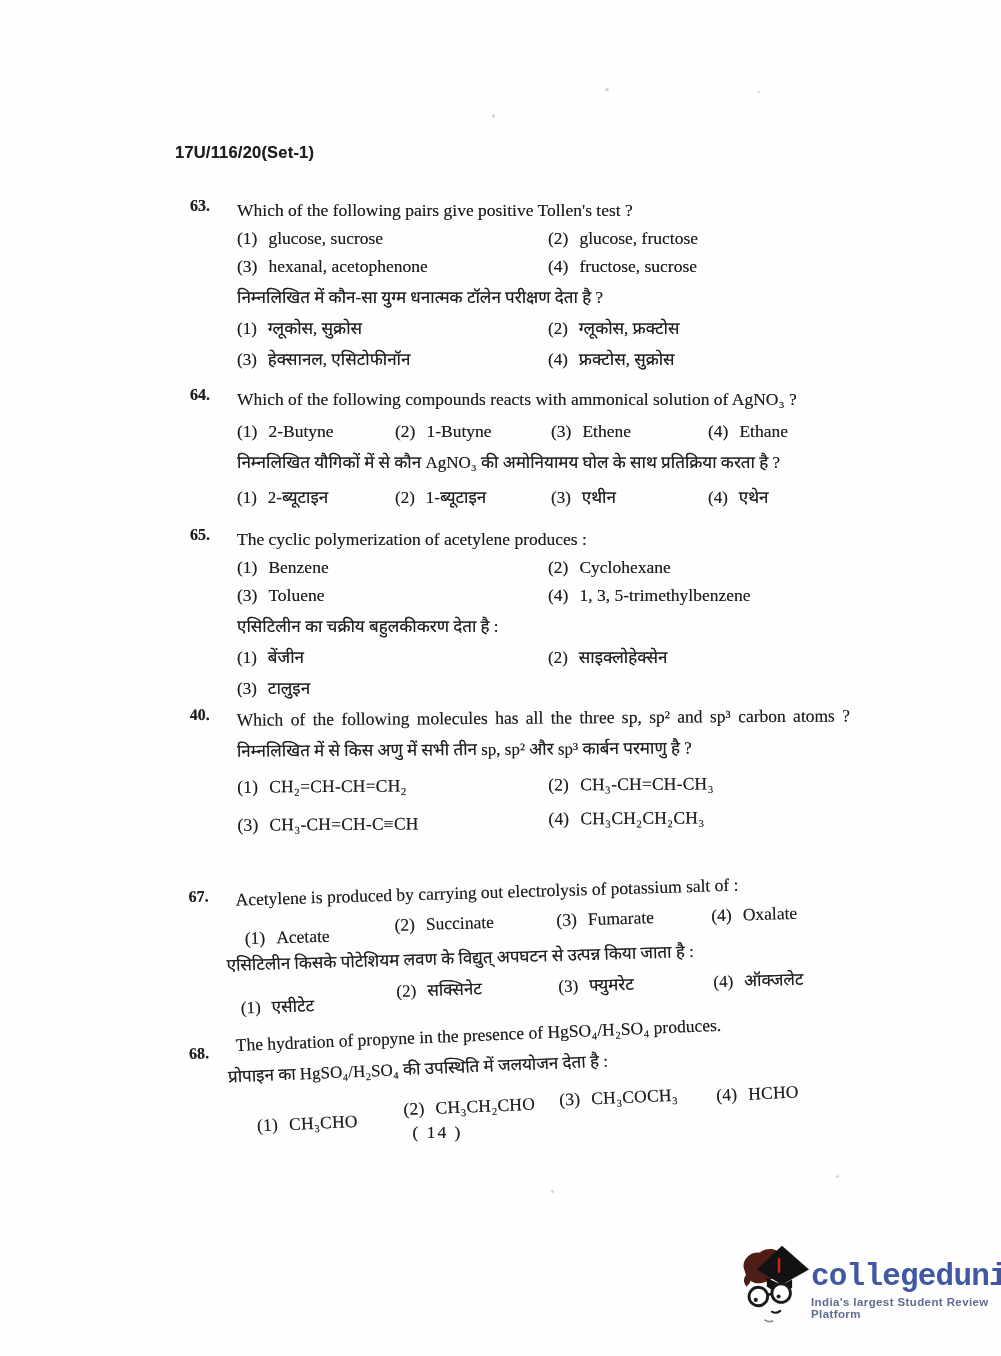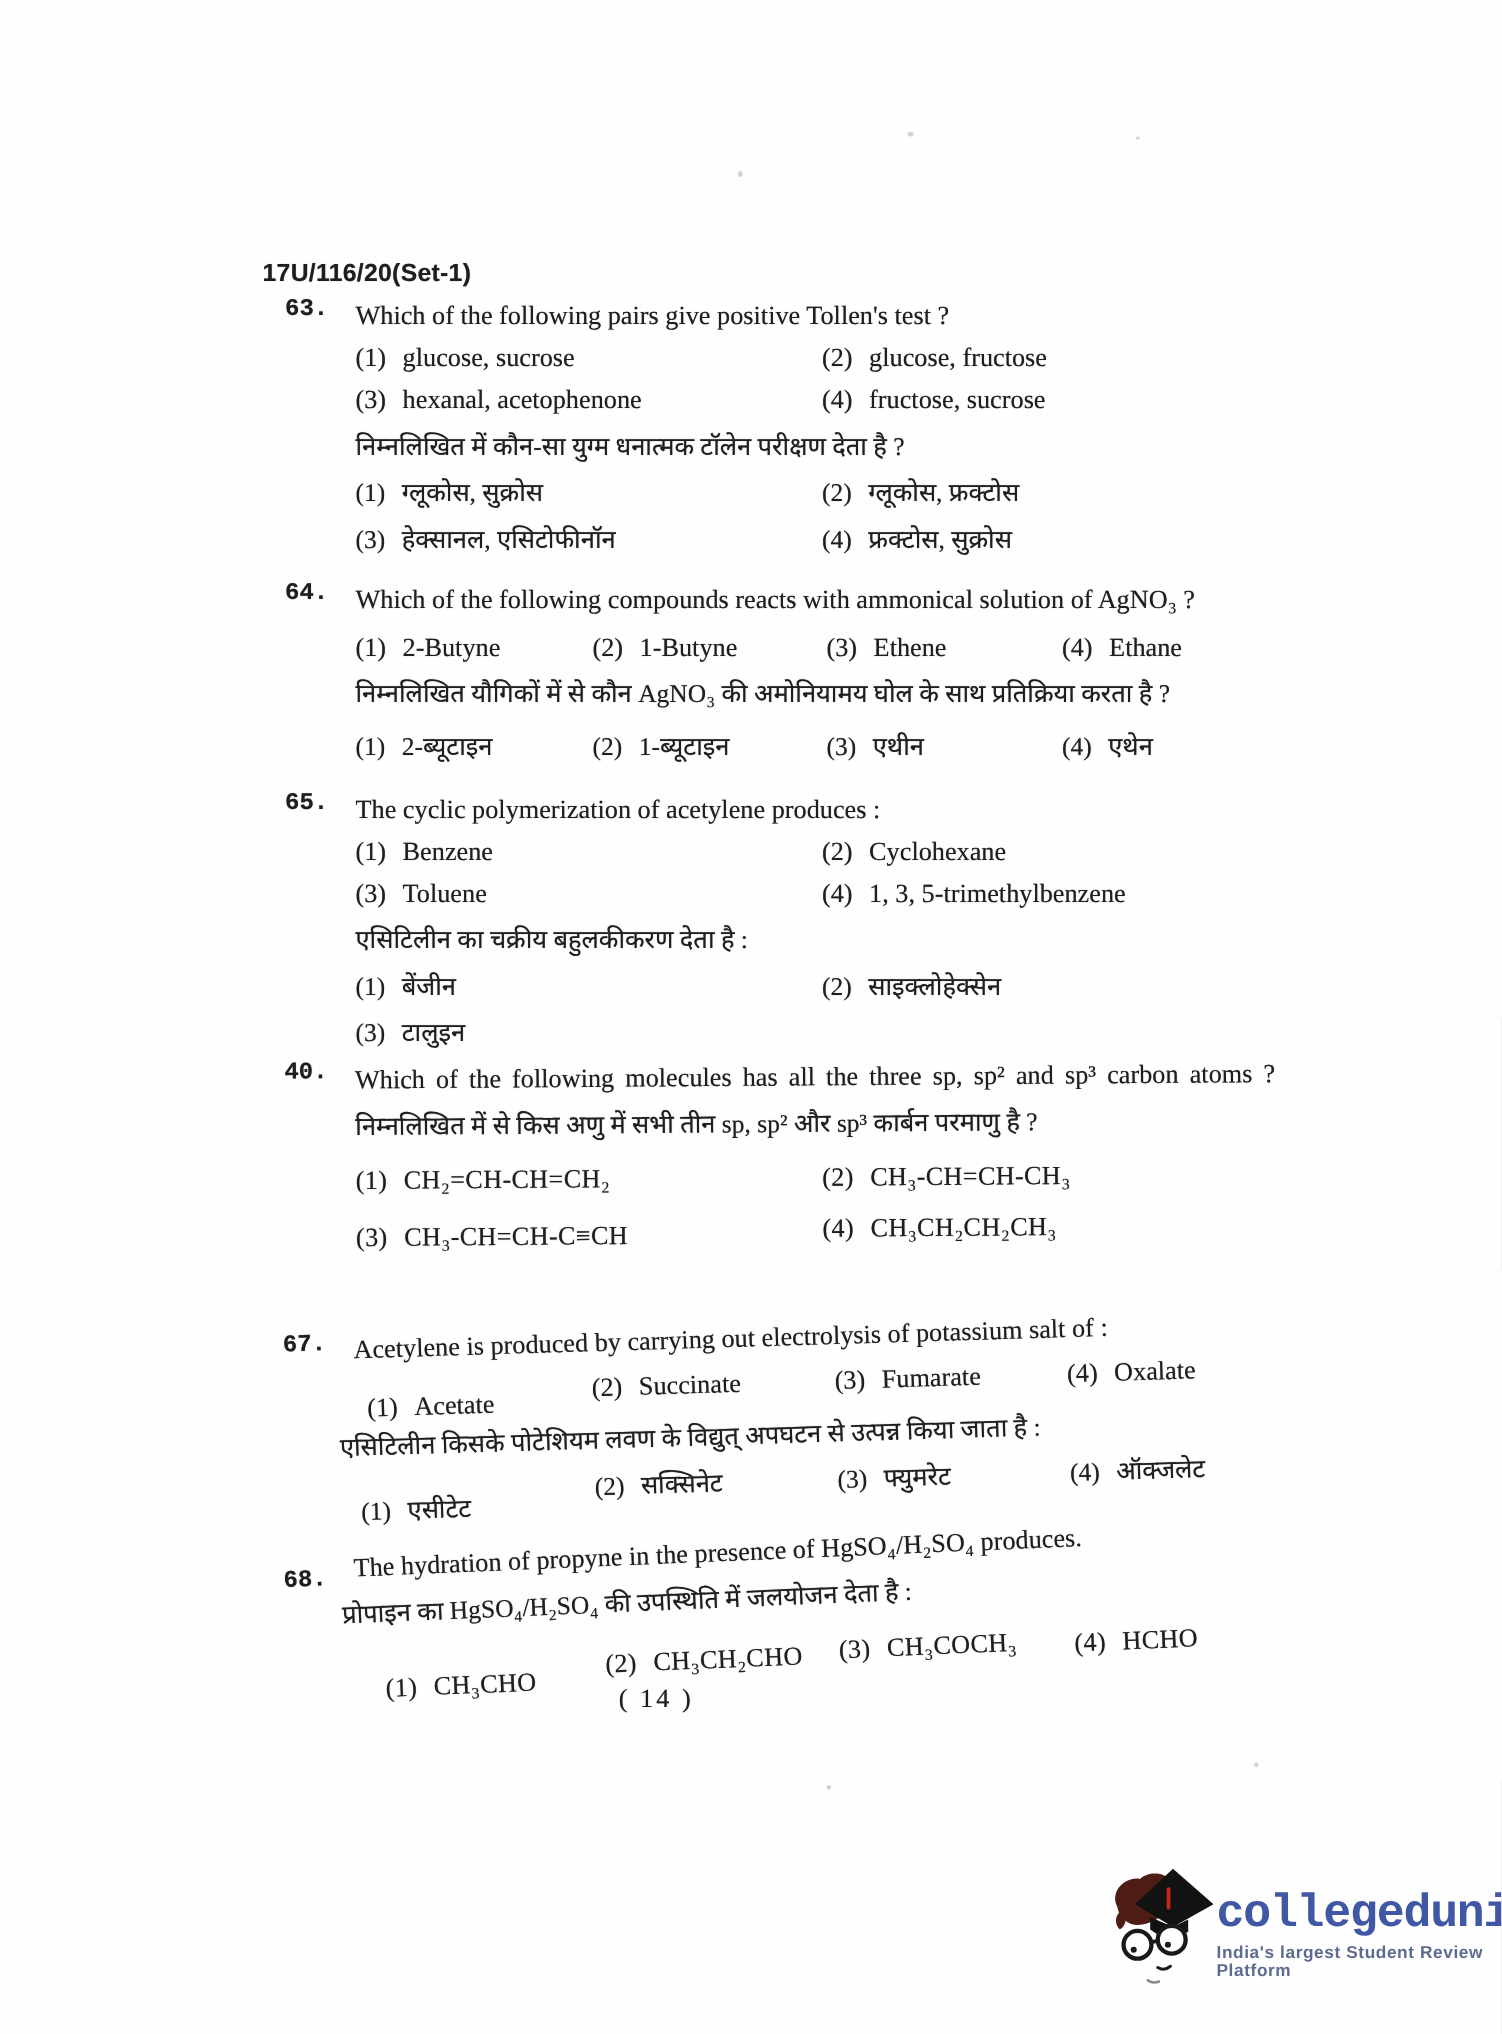--- a/index.html
+++ b/index.html
@@ -8,26 +8,26 @@
     width:1001px;height:1356px;
     background:#fefefe;
     overflow:hidden;
     font-family:"Liberation Serif","DejaVu Serif",serif;
     color:#1e1e1e;
     text-shadow:0 0 .6px rgba(30,30,30,.6);
   }
   .code{
     position:absolute;left:175px;top:143px;
     font-family:"Liberation Sans","DejaVu Sans",sans-serif;
-    font-weight:700;font-size:16.5px;letter-spacing:.2px;margin-top:30px;
+    font-weight:700;font-size:16.5px;letter-spacing:.2px;
   }
   .q{position:absolute;left:190px;width:750px;font-size:17.5px;}
   .num{
     position:absolute;left:0;top:1px;
-    font-family:Liberation Mono, monospace;
+    font-family:Liberation Serif, serif;
     font-weight:700;font-size:16px;
   }
   .qt{margin-left:47px;line-height:28px;}
   .qt.hi{font-size:17px;line-height:31px;margin-top:2px;}
   .row{position:relative;margin-left:47px;height:28px;line-height:28px;}
   .row.hi{height:31px;line-height:31px;font-size:17px;}
   .row.tall{height:34px;line-height:34px;}
   .opt{position:absolute;top:0;white-space:nowrap;}
   .on{display:inline-block;}
   .ot{display:inline-block;margin-left:11px;}

